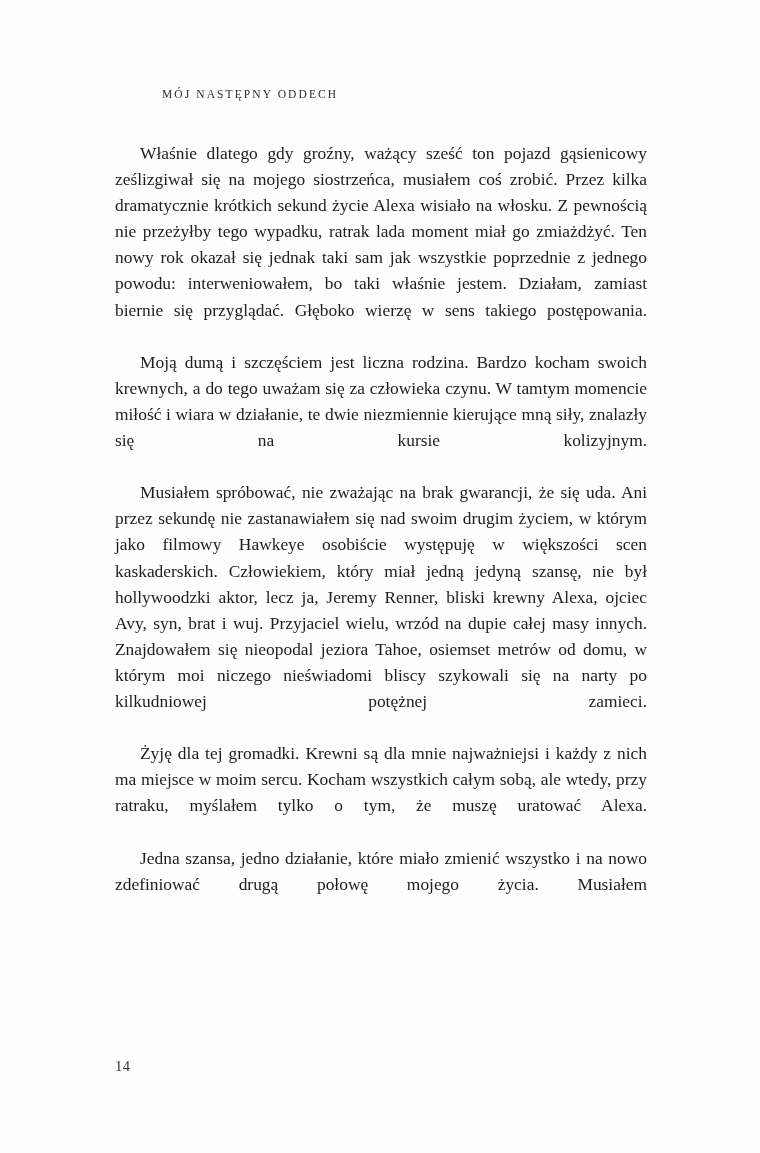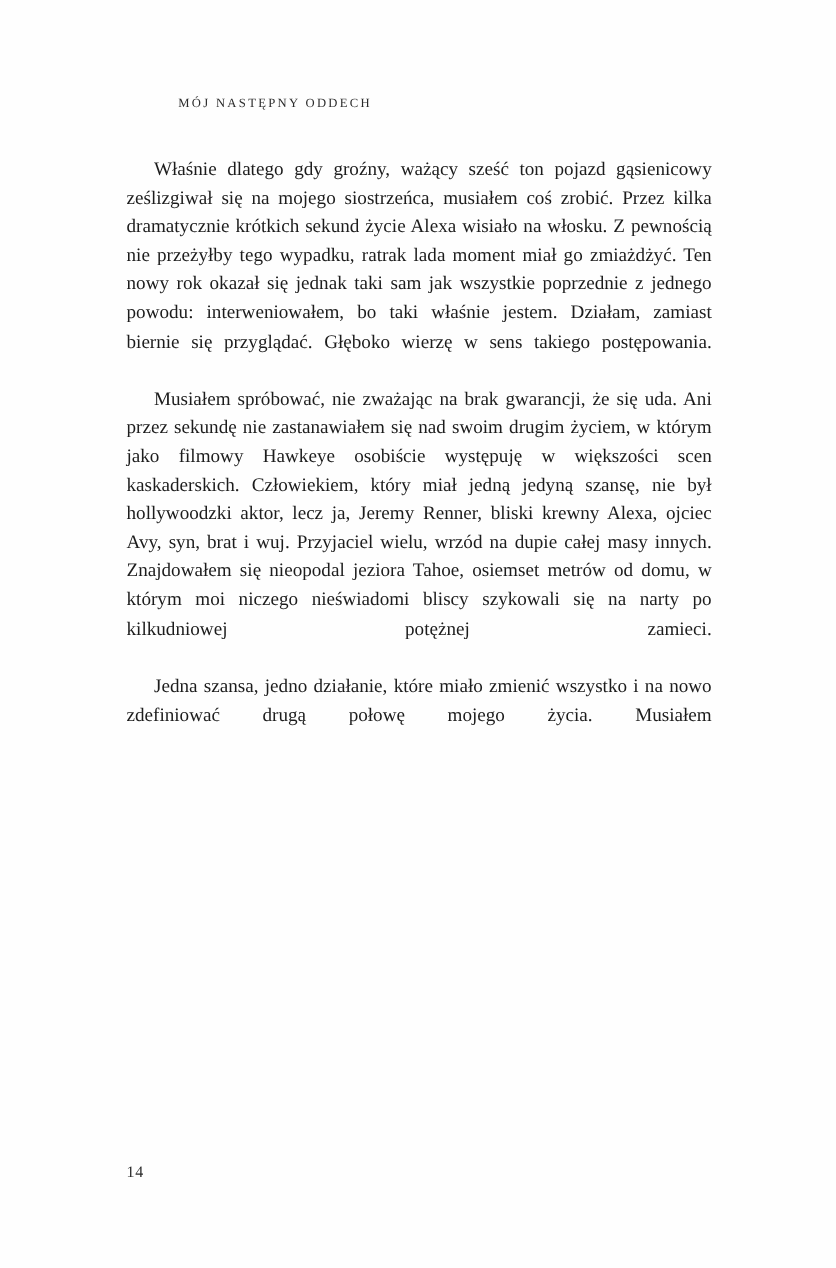--- a/index.html
+++ b/index.html
@@ -83,19 +83,21 @@
 </style>
 </head>
 <body>
 
 <div class="page">
 
   <div class="running-head">Mój następny oddech</div>
 
   <div class="text-block">
     <p class="para">Właśnie dlatego gdy groźny, ważący sześć ton pojazd gąsienicowy ześlizgiwał się na mojego siostrzeńca, musiałem coś zrobić. Przez kilka dramatycznie krótkich sekund życie Alexa wisiało na włosku. Z pewnością nie przeżyłby tego wypadku, ratrak lada moment miał go zmiażdżyć. Ten nowy rok okazał się jednak taki sam jak wszystkie poprzednie z jednego powodu: interweniowałem, bo taki właśnie jestem. Działam, zamiast biernie się przyglądać. Głęboko wierzę w sens takiego postępowania.</p>
+    <p class="para">Moją dumą i szczęściem jest liczna rodzina. Bardzo kocham swoich krewnych, a do tego uważam się za człowieka czynu. W tamtym momencie miłość i wiara w działanie, te dwie niezmiennie kierujące mną siły, znalazły się na kursie kolizyjnym.</p>
     <p class="para">Musiałem spróbować, nie zważając na brak gwarancji, że się uda. Ani przez sekundę nie zastanawiałem się nad swoim drugim życiem, w którym jako filmowy Hawkeye osobiście występuję w większości scen kaskaderskich. Człowiekiem, który miał jedną jedyną szansę, nie był hollywoodzki aktor, lecz ja, Jeremy Renner, bliski krewny Alexa, ojciec Avy, syn, brat i wuj. Przyjaciel wielu, wrzód na dupie całej masy innych. Znajdowałem się nieopodal jeziora Tahoe, osiemset metrów od domu, w którym moi niczego nieświadomi bliscy szykowali się na narty po kilkudniowej potężnej zamieci.</p>
+    <p class="para">Żyję dla tej gromadki. Krewni są dla mnie najważniejsi i każdy z nich ma miejsce w moim sercu. Kocham wszystkich całym sobą, ale wtedy, przy ratraku, myślałem tylko o tym, że muszę uratować Alexa.</p>
     <p class="para">Jedna szansa, jedno działanie, które miało zmienić wszystko i na nowo zdefiniować drugą połowę mojego życia. Musiałem</p>
   </div>
 
   <div class="folio">14</div>
 
 </div>
 
 </body></html>

